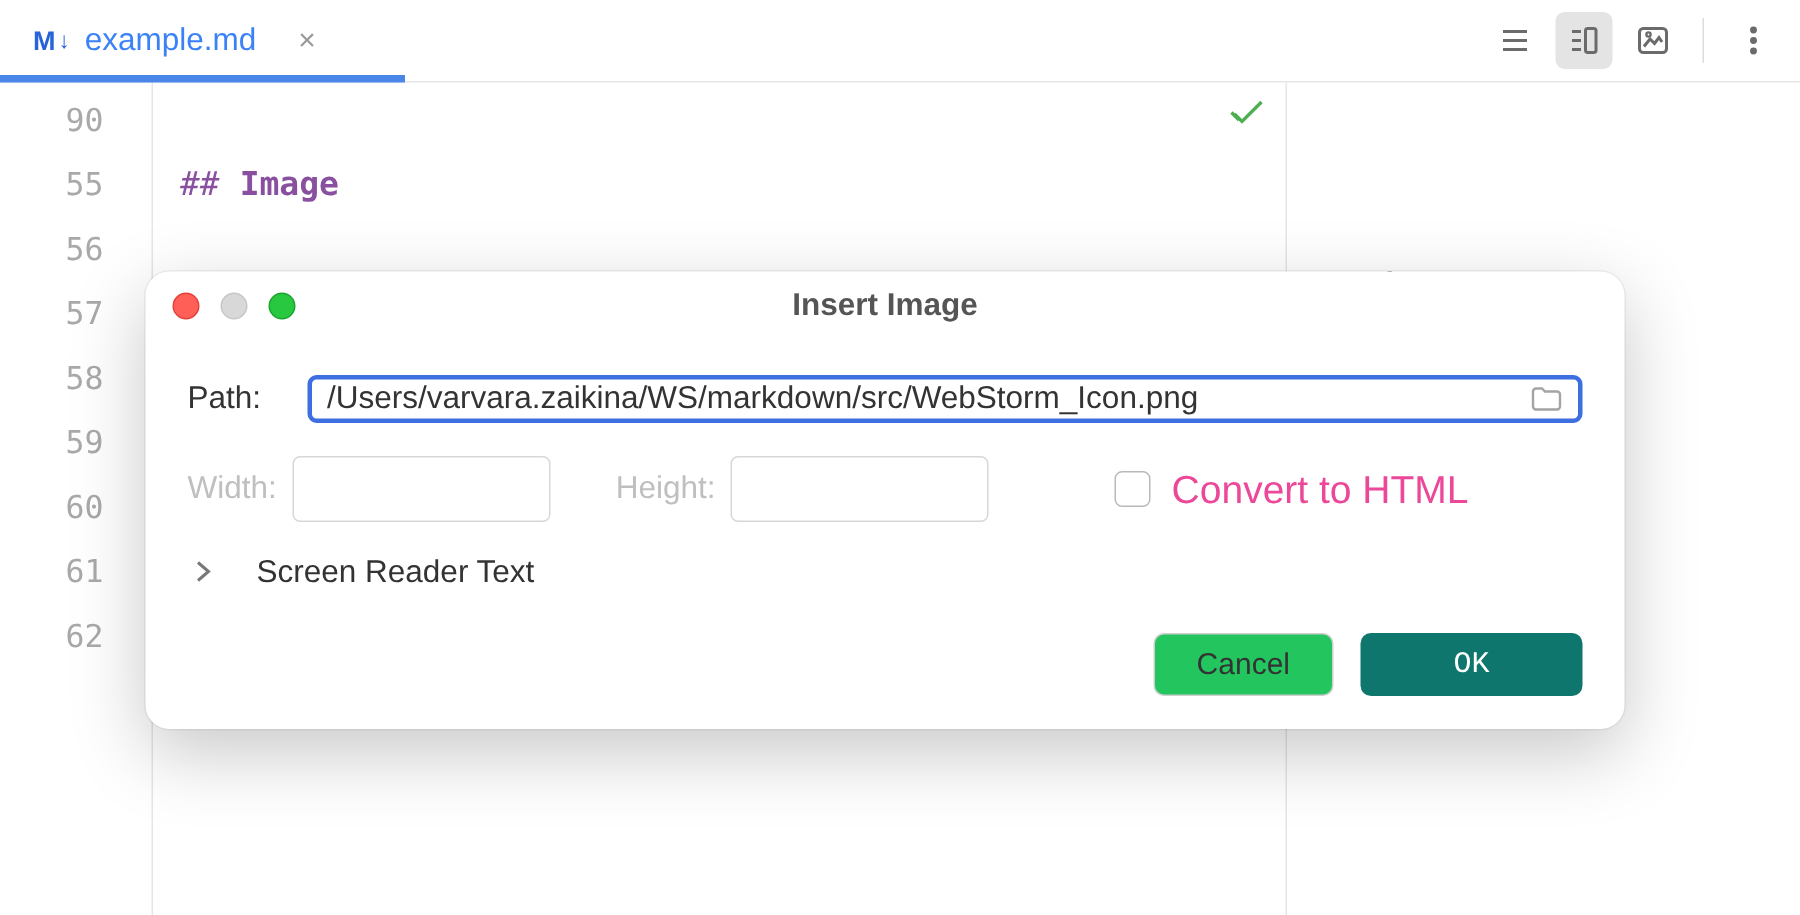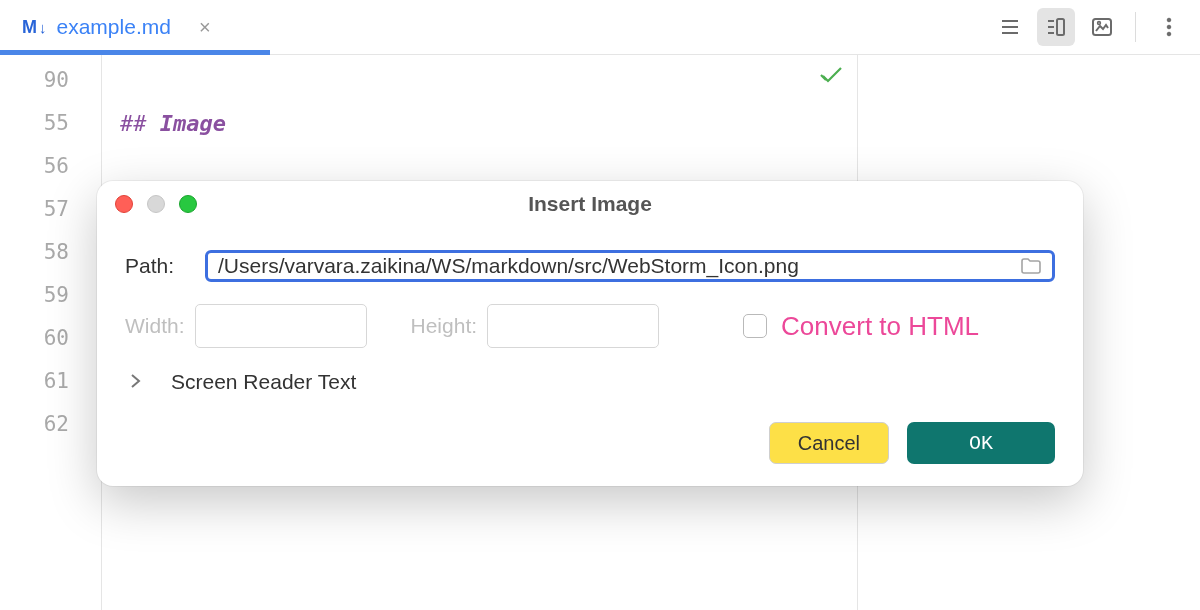--- a/index.html
+++ b/index.html
@@ -21,21 +21,21 @@
     .icon-btn svg { stroke: #6b6b6b; fill: none; }
     .vdivider { width: 1px; height: 30px; background: #dcdcdc; margin: 0 6px; }
 
     
     .editor { display: flex; height: calc(100% - 55px); }
     .gutter { width: 102px; border-right: 1px solid #e5e5e5; padding-top: 4px; }
     .ln { color: #a9a9a9; font-size: 21px; text-align: right; padding-right: 32px; line-height: 43px; font-family: 'SF Mono', Menlo, Consolas, monospace; }
     .code { flex: 1; padding: 4px 18px 0 18px; position: relative; font-family: 'SF Mono', Menlo, Consolas, monospace; font-size: 22px; }
     .code-line { line-height: 43px; height: 43px; }
     .heading-hash { color: #8a50a0; font-style: italic; }
-    .heading-text { color: #8a50a0; font-style: italic; font-weight: bold; }
+    .heading-text { color: #8a50a0; font-weight: bold; }
     .check-icon { position: absolute; top: 8px; right: 355px; }
     .check-icon svg { stroke: #4caf50; fill: none; stroke-width: 2.2; }
     .rightcol-border { position: absolute; width: 1px; background: #e5e5e5; top: 55px; bottom: 0; right: 342px; }
 
     .cursor-mark { position: absolute; width: 3px; height: 28px; background: #000; top: 181px; left: 925px; }
 
     
     .dialog {
       position: absolute;
       top: 181px; left: 97px;
@@ -69,21 +69,21 @@
     .size-input { width: 172px; height: 44px; border: 1px solid #d7d7d7; border-radius: 5px; margin-right: 44px; font-size: 20px; padding: 0 10px; outline: none; }
     .cbx { width: 24px; height: 24px; border: 1.5px solid #b9b9b9; border-radius: 5px; margin-right: 14px; cursor: pointer; margin-left: 40px; }
     .cbx-label { font-size: 26px; color: #ec4899; }
 
     .collapsible { display: flex; align-items: center; gap: 30px; margin: 18px 0 28px 4px; cursor: pointer; }
     .collapsible .chev { color: #888; font-size: 18px; }
     .collapsible .ctxt { font-size: 21px; color: #333; }
 
     .btn-row { display: flex; justify-content: flex-end; gap: 18px; }
     .btn { height: 42px; padding: 0 28px; border-radius: 7px; font-size: 20px; cursor: pointer; border: none; }
-    .btn-cancel { background: #fde047; border: 1px solid #cfcfcf; color: #333; }
+    .btn-cancel { background: #22c55e; border: 1px solid #cfcfcf; color: #333; }
     .btn-ok { background: #0f766e; color: #fff; min-width: 148px; font-family: Liberation Mono, monospace; }
   </style>
 </head>
 <body>
 
 <div class="tabbar">
   <div class="tab">
     <span class="tab-icon">
       <span class="tab-icon-m">M</span>
         <span class="tab-icon-arrow">↓</span>

